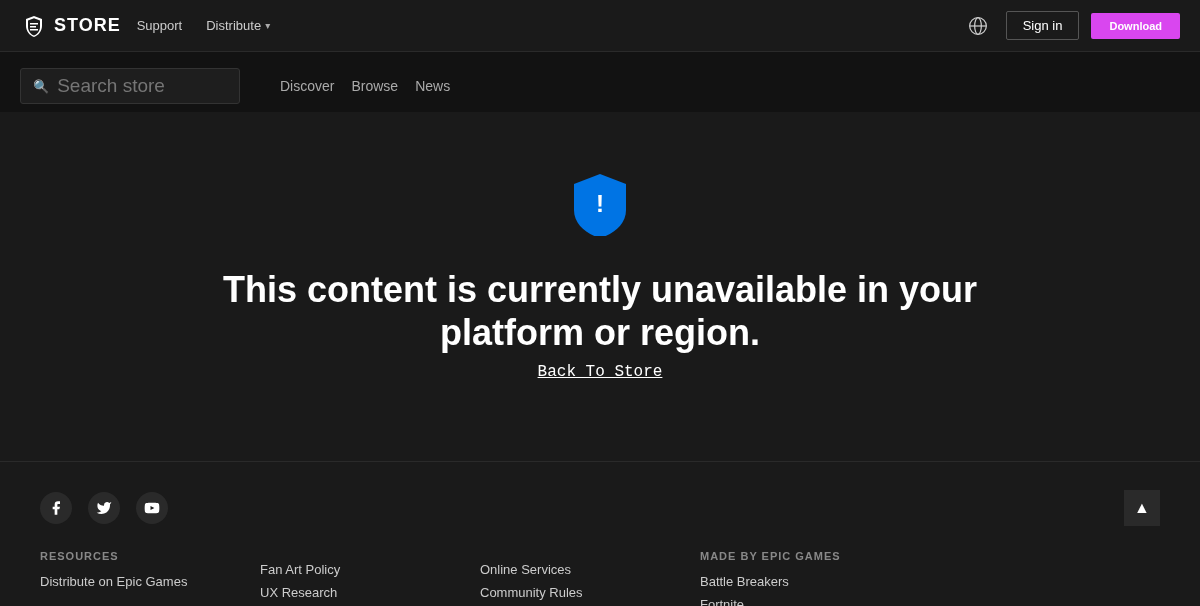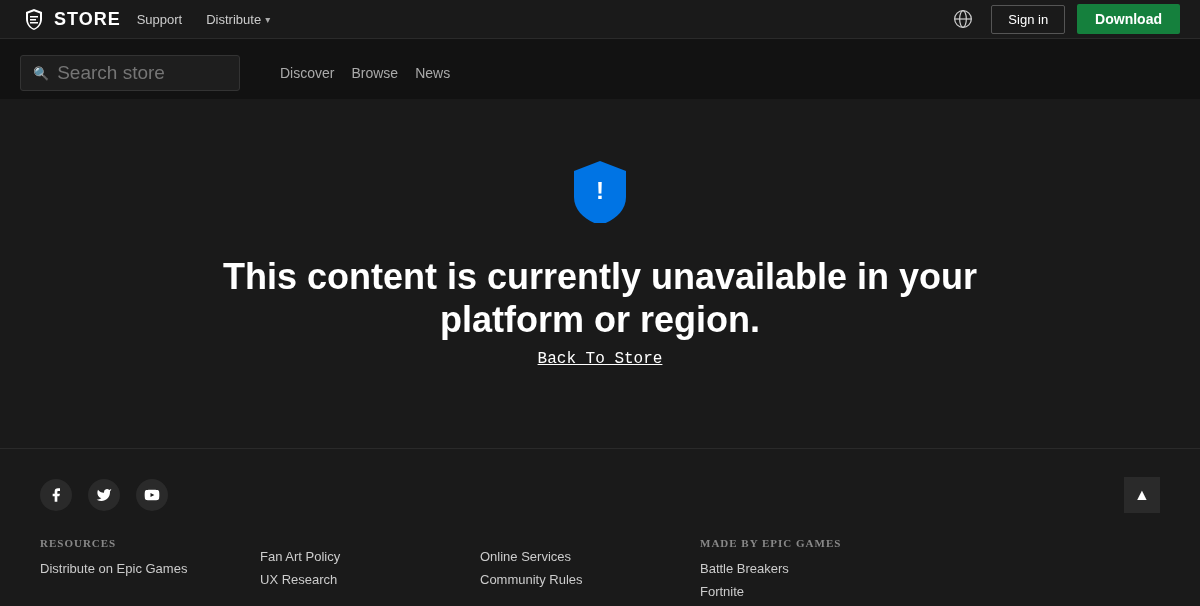--- a/index.html
+++ b/index.html
@@ -8,21 +8,21 @@
       background: #121212;
       color: #fff;
       min-height: 606px;
       width: 1200px;
       overflow-x: hidden;
     }
 
     
     .navbar {
       background: #1a1a1a;
-      height: 39px;
+      height: 52px;
       display: flex;
       align-items: center;
       padding: 0 20px;
       gap: 20px;
       border-bottom: 1px solid #2a2a2a;
     }
     .nav-left {
       display: flex;
       align-items: center;
       gap: 16px;
@@ -90,25 +90,25 @@
       background: none;
       border: 1px solid #555;
       color: #fff;
       padding: 6px 16px;
       font-size: 13px;
       cursor: pointer;
       border-radius: 2px;
       text-align: center;
     }
     .download-btn {
-      background: #15803d;
+      background: #d946ef;
       border: none;
       color: #fff;
       padding: 7px 18px;
-      font-size: 14px;
+      font-size: 11px;
       font-weight: 600;
       cursor: pointer;
       border-radius: 2px;
     }
 
     
     .search-row {
       background: #121212;
       padding: 16px 20px 8px 20px;
       display: flex;
@@ -234,21 +234,20 @@
       gap: 0 20px;
       margin-bottom: 32px;
     }
     .footer-col-header {
       color: #888;
       font-size: 11px;
       font-weight: 600;
       text-transform: uppercase;
       letter-spacing: 1px;
       margin-bottom: 12px;
-      font-family: Liberation Serif, serif;
     }
     .footer-link {
       display: block;
       color: #ccc;
       font-size: 13px;
       cursor: pointer;
       margin-bottom: 8px;
     }
   </style>
 </head>

